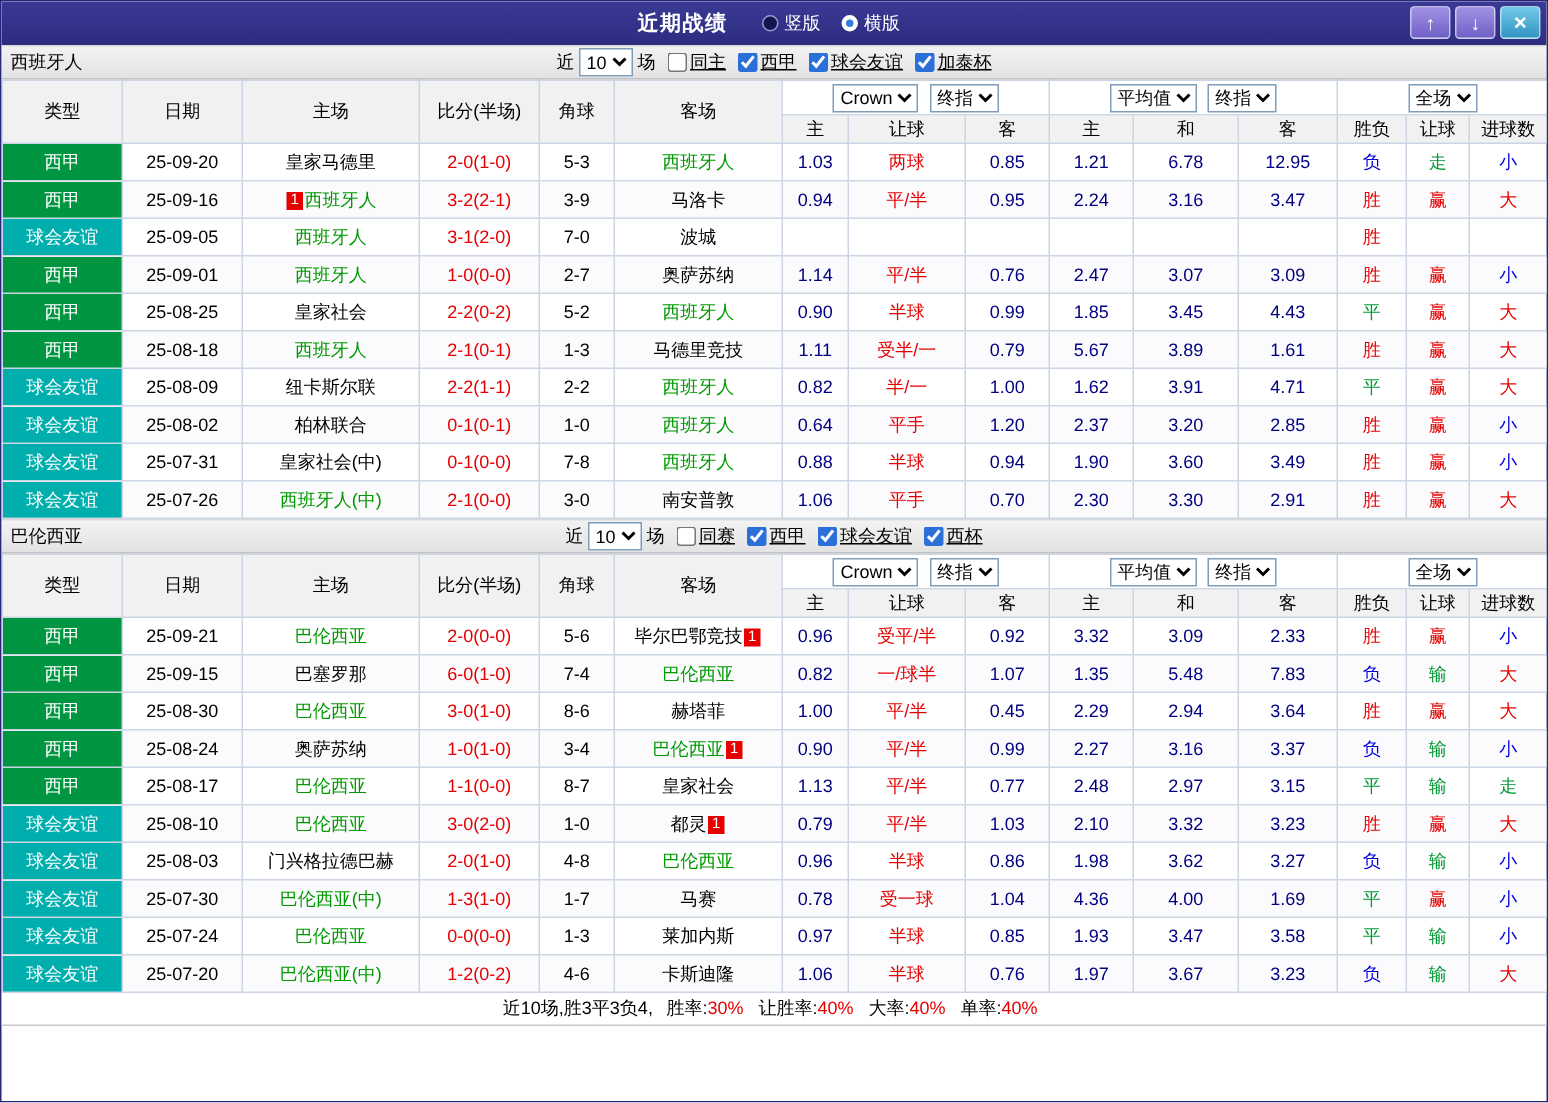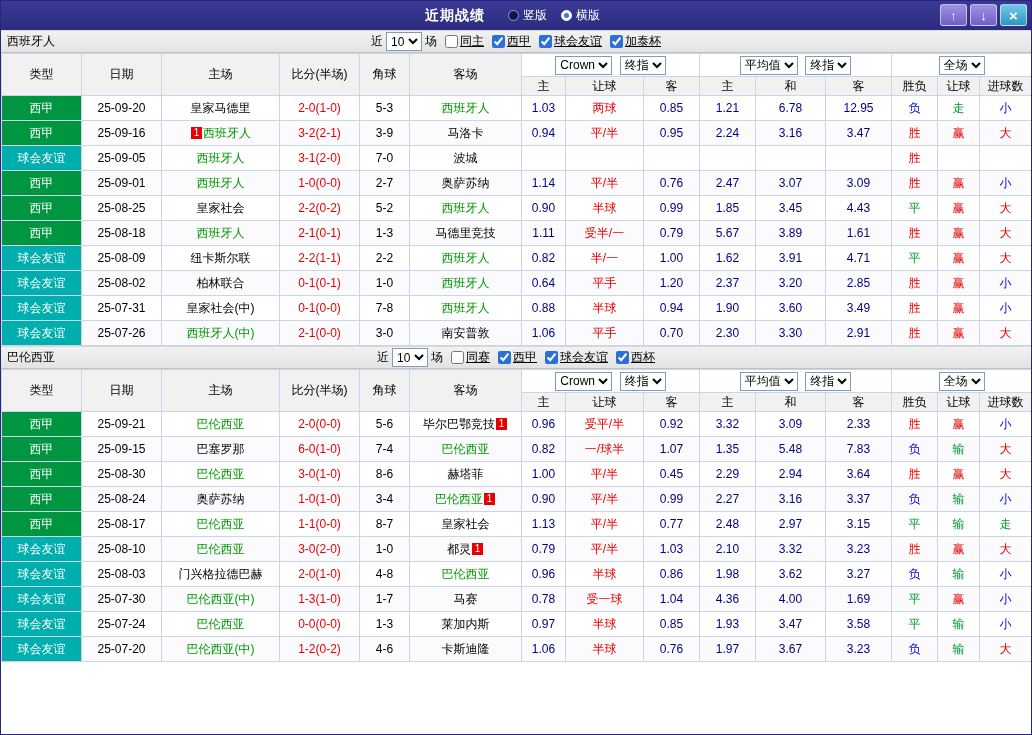--- a/index.html
+++ b/index.html
@@ -572,14 +572,21 @@
           <td class="odds">1.97</td>
           <td class="odds">3.67</td>
           <td class="odds">3.23</td>
           <td class="result" style="color: rgb(0, 0, 221);">负</td>
           <td class="result" style="color: rgb(0, 153, 51);">输</td>
           <td class="result" style="color: rgb(230, 0, 0);">大</td>
         </tr>
       </tbody>
   </table>
 
+  <div class="summary">
+    <span class="sum-prefix">近10场,胜3平3负4,</span>
+    <span class="stat"><span>胜率:</span><span class="val">30%</span></span>
+    <span class="stat"><span>让胜率:</span><span class="val">40%</span></span>
+    <span class="stat"><span>大率:</span><span class="val">40%</span></span>
+    <span class="stat"><span>单率:</span><span class="val">40%</span></span>
+  </div>
 
 </div>
 
 </body></html>

